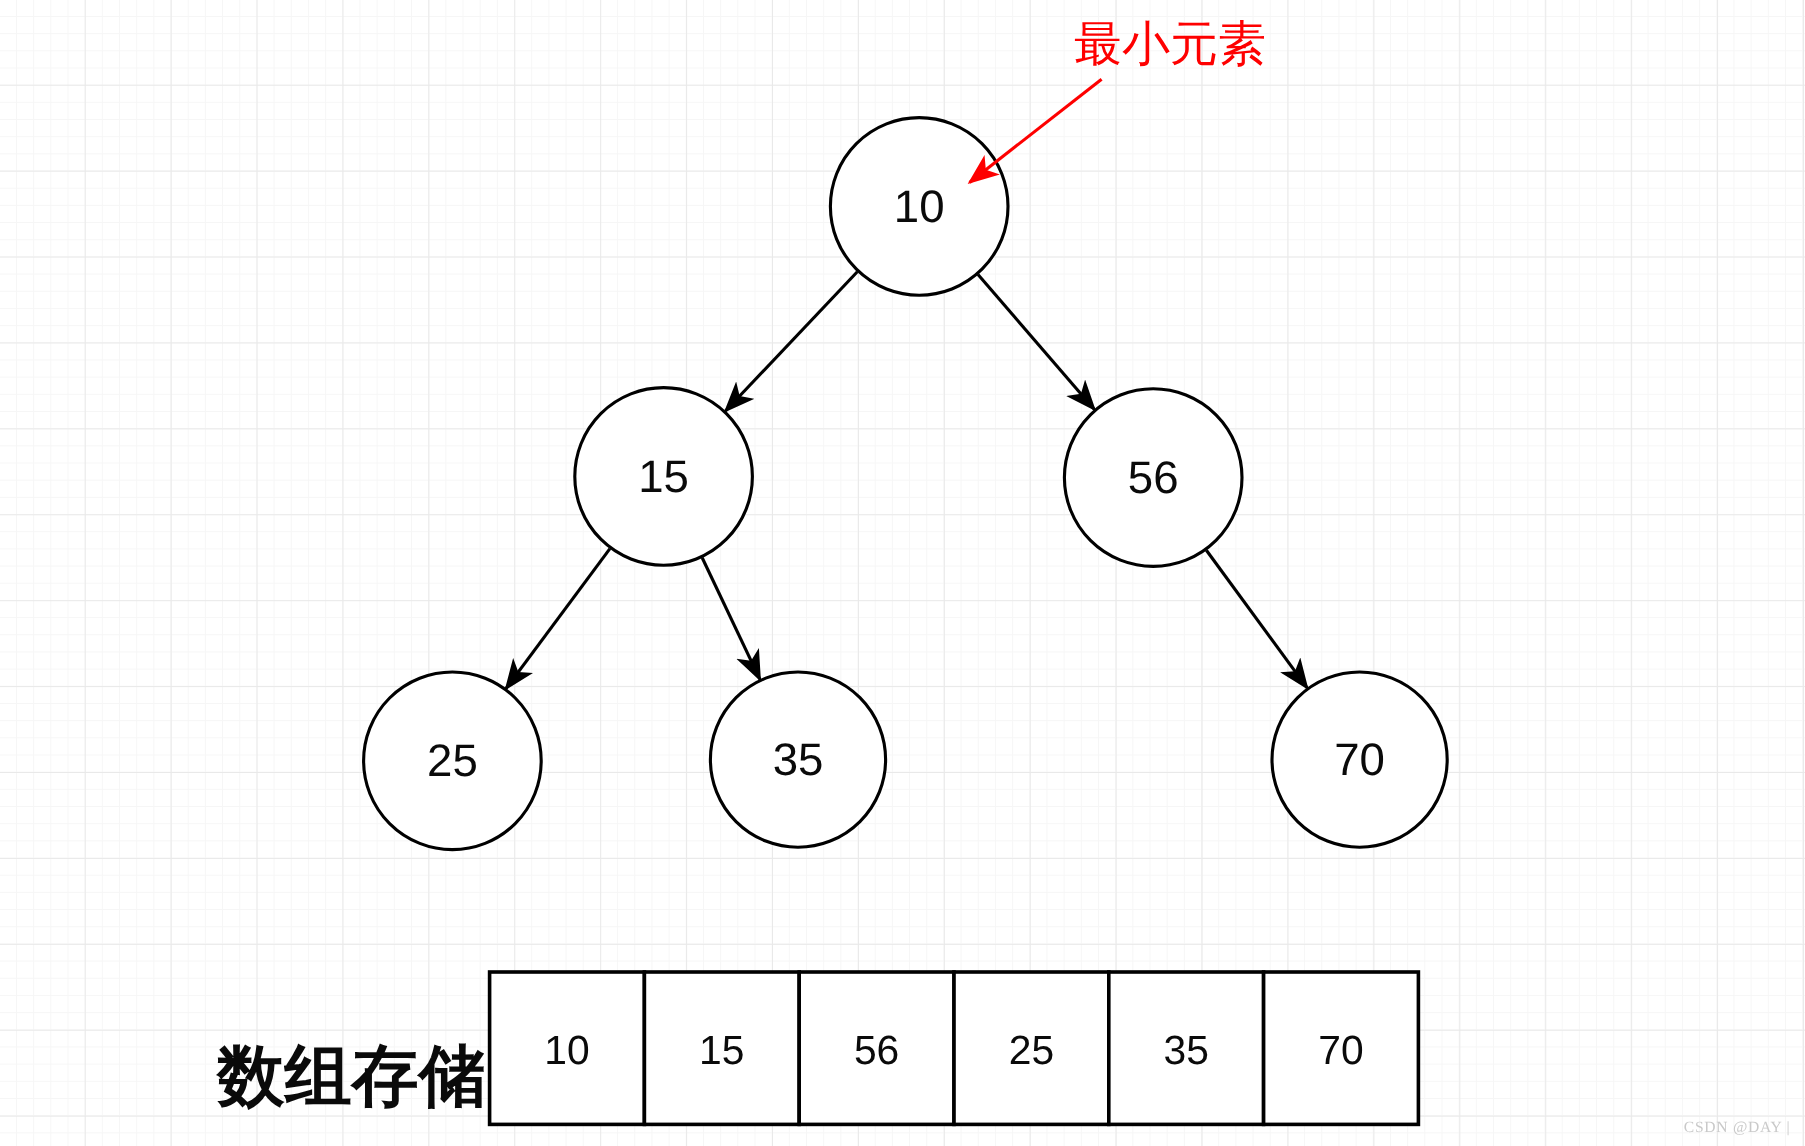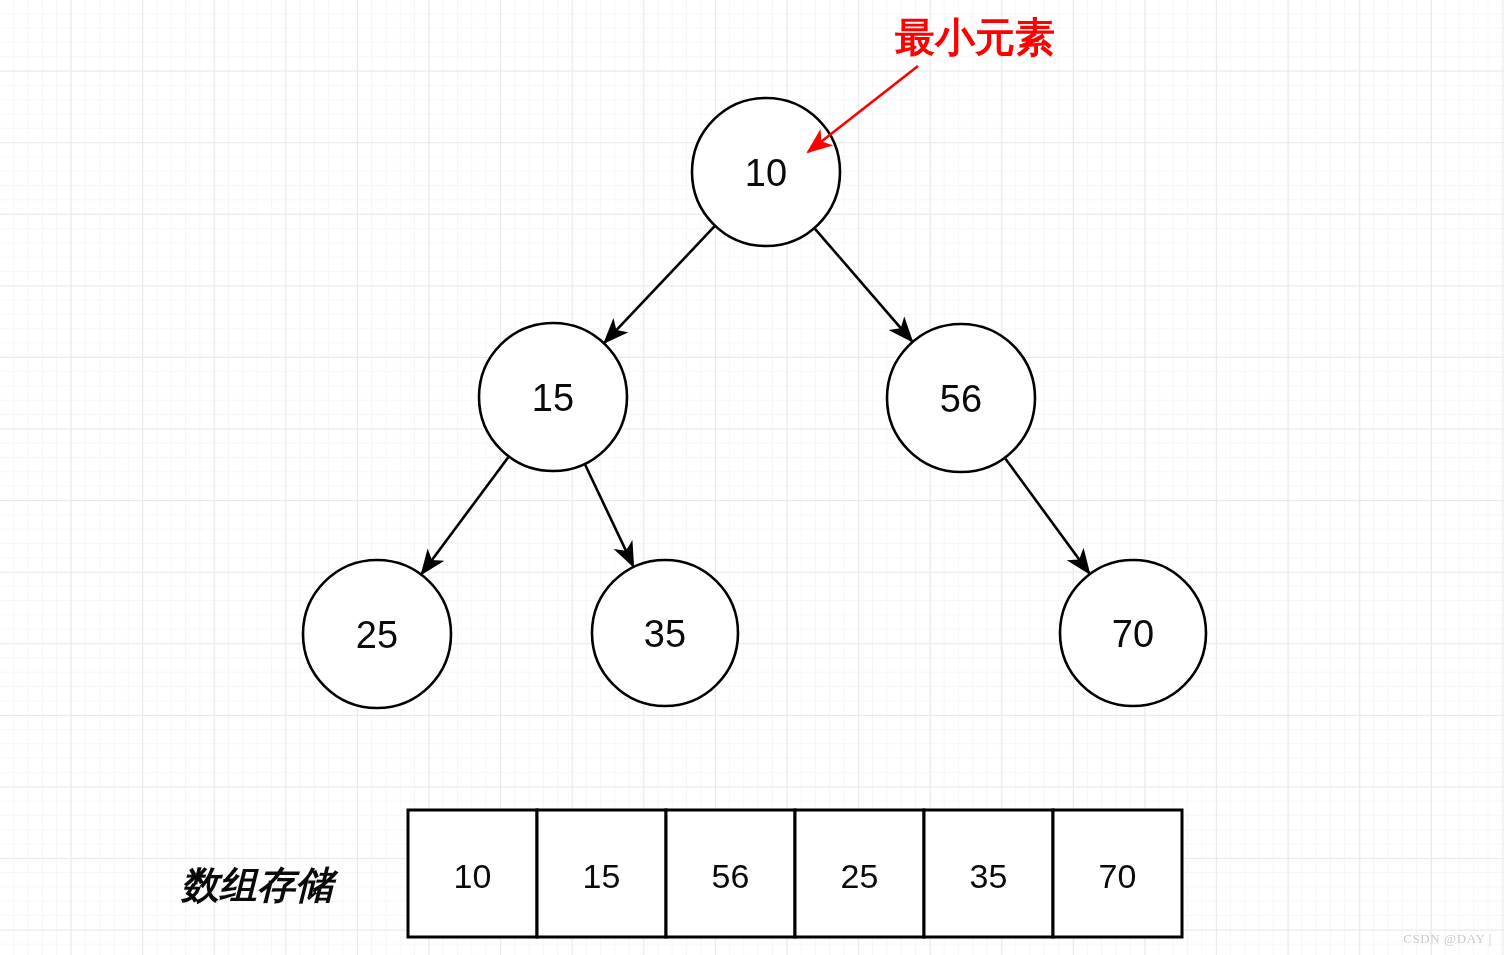--- a/index.html
+++ b/index.html
@@ -74,30 +74,28 @@
   }
   .callout-text {
     position: absolute;
     color: #fe0000;
     font-family: "Liberation Sans", sans-serif;
     font-size: 40px;
     line-height: 1;
     white-space: nowrap;
     left: 895px;
     top: 17px;
-    font-weight: bold;
   }
   .array-caption {
     position: absolute;
     left: 181px;
     top: 860px;
     font-family: "Liberation Serif", serif;
-    font-style: italic;
     font-weight: 700;
-    font-size: 38px;
+    font-size: 56px;
     color: #0a0a0a;
     white-space: nowrap;
   }
   .watermark {
     position: absolute;
     right: 12px;
     bottom: 8px;
     font-family: Liberation Serif, serif;
     font-size: 13px;
     color: #c9c9c9;

